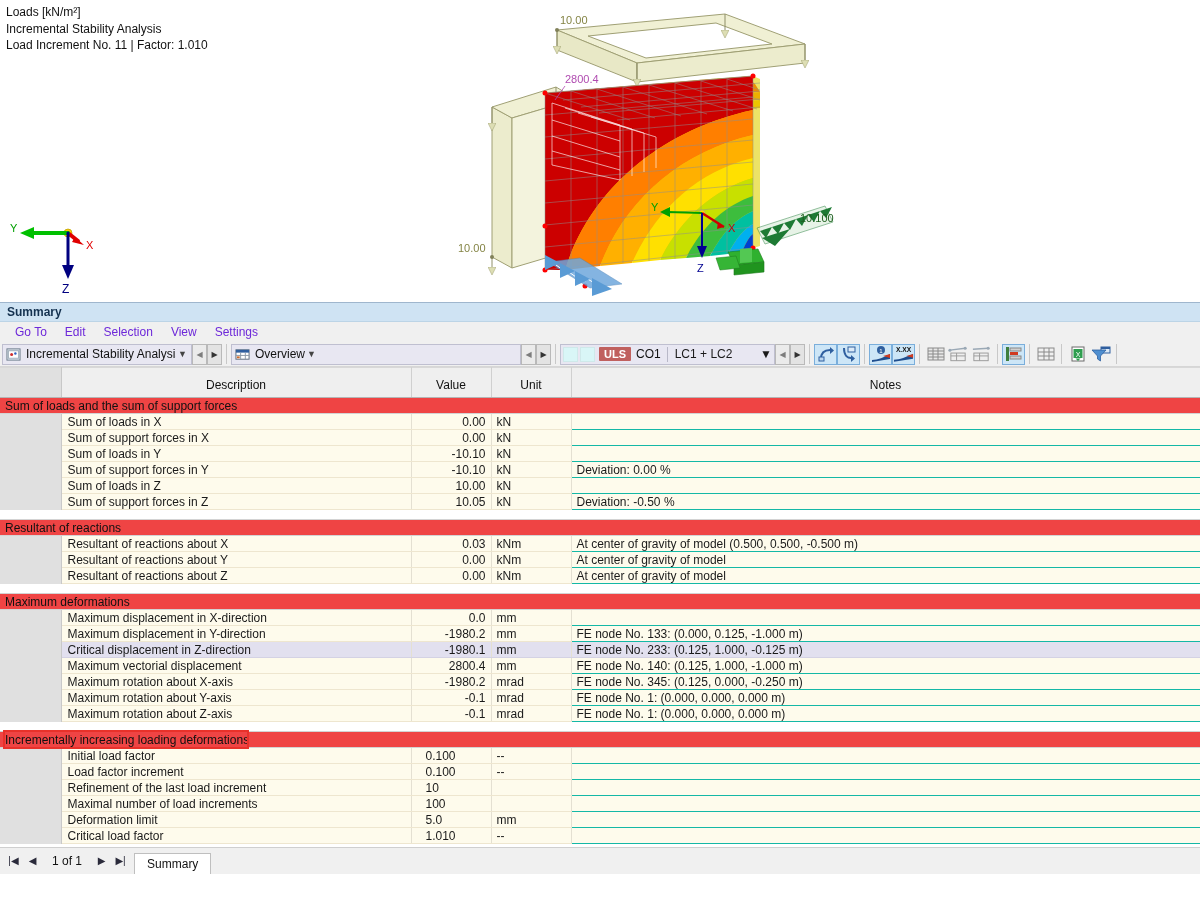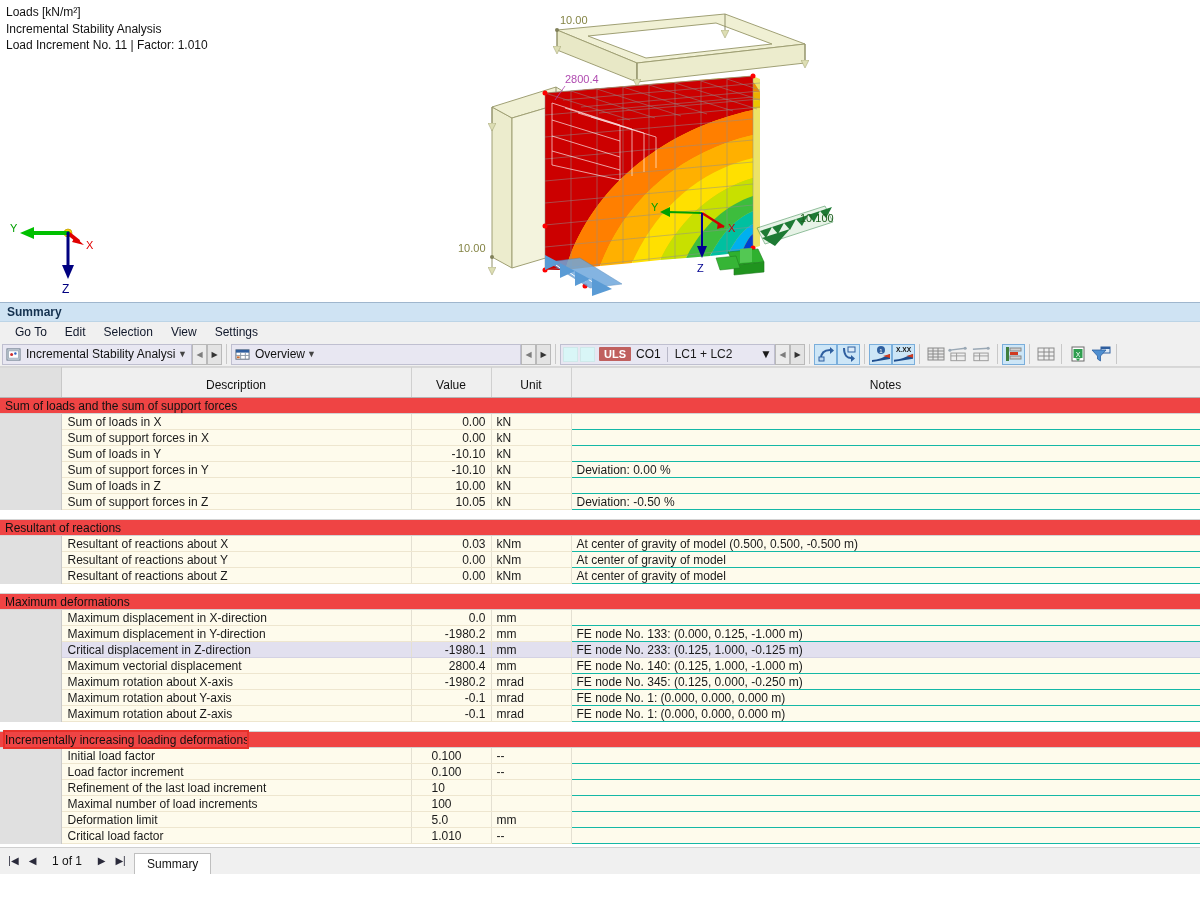--- a/index.html
+++ b/index.html
@@ -32,21 +32,21 @@
   #summary-title {
     height:19px; line-height:19px;
     background:linear-gradient(to bottom,#cfe3f3,#cfe3f3);
     border-bottom:1px solid #bcd4e6;
     padding-left:7px; font-size:12px; color:#14314f; font-weight:bold;
   }
   #menubar {
     height:20px; line-height:20px; background:#f0f0f0;
     padding-left:6px; display:flex; gap:0px;
   }
-  #menubar .mi { padding:0 9px; font-size:12px; color:#0f172a; cursor:default; }
+  #menubar .mi { padding:0 9px; font-size:12px; color:#6d28d9; cursor:default; }
 
   
   #toolbar {
     height:25px; background:#f0f0f0; display:flex; align-items:center;
     padding:0 2px; gap:0px; border-bottom:1px solid #d6d6d6;
   }
   .combo {
     height:21px; background:#e8e7f2; border:1px solid #bfbfd0;
     display:flex; align-items:center; padding:0 2px 0 3px;
   }
@@ -99,21 +99,21 @@
 
   tbody td { height:16px; font-size:12px; border-right:1px solid #e4e0d2; padding:0 0 0 0; }
   tr.grp td {
     background:#ef4444; border-right:none; border-top:1px solid #d3d3d3;
     border-bottom:1px solid #d3d3d3; padding-left:5px; color:#111;
     height:16px;
   }
   tr.data td.gut { background:#e0e0e0; border-right:1px solid #c9c9c9; }
   tr.data td.desc { background:#fefbec; padding-left:6px; border-bottom:1px solid #eee6cf; }
   tr.data td.val  { background:#fefbec; text-align:right; padding-right:5px; border-bottom:1px solid #eee6cf; }
-  tr.data td.val.lft { text-align:left; padding-left:20px; }
+  tr.data td.val.lft { text-align:left; padding-left:14px; }
   tr.data td.unit { background:#fefbec; padding-left:5px; border-bottom:1px solid #eee6cf; }
   tr.data td.notes{ background:#fefbec; padding-left:5px; border-right:none; border-bottom:1px solid #14b8a6; }
   tr.data.sel td.desc, tr.data.sel td.val, tr.data.sel td.unit, tr.data.sel td.notes {
     background:#e2e0ef; border-bottom:1px solid #d4d2e4;
   }
   tr.spacer td { height:10px; background:#ffffff; border:none; }
   tr.spacer td.gut { background:#ffffff; }
 
   
   #redbox {

